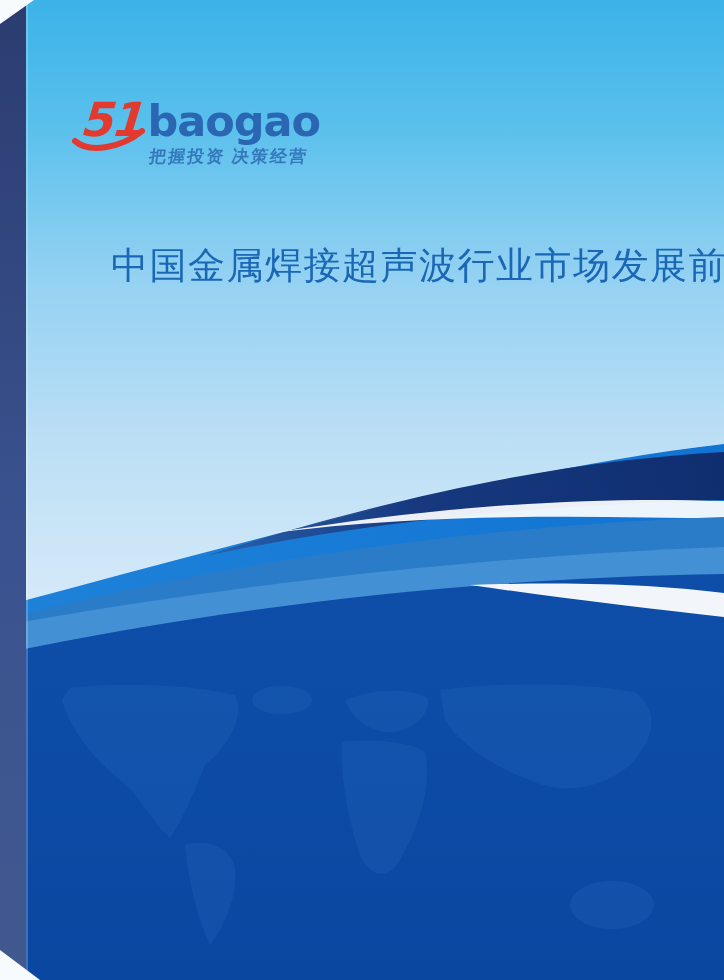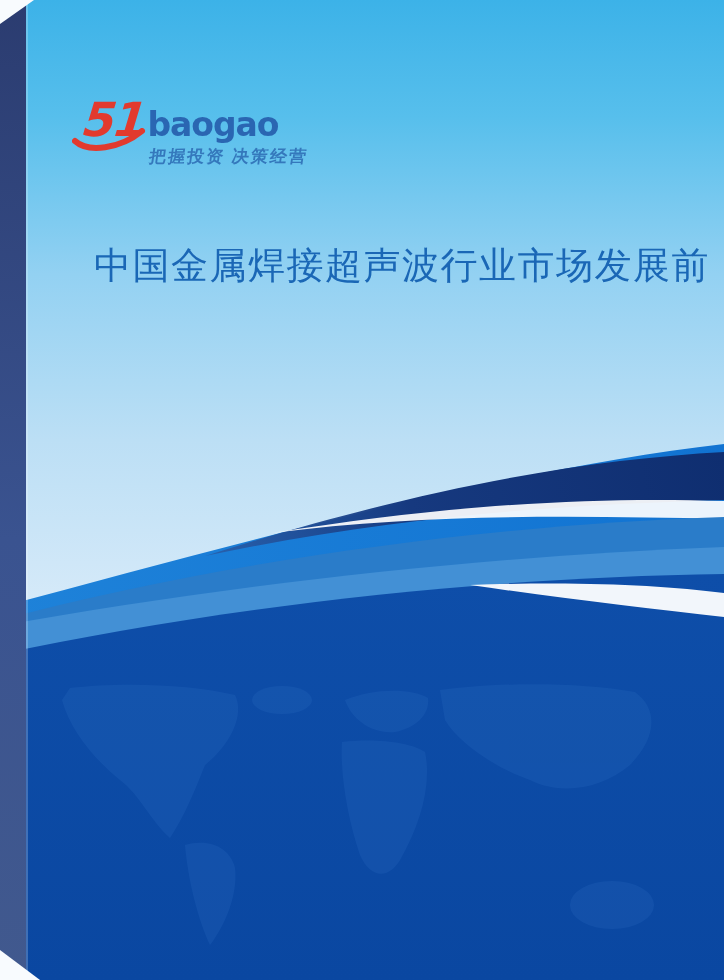--- a/index.html
+++ b/index.html
@@ -42,41 +42,41 @@
     position: absolute;
     left: -12px;
     top: 32px;
     width: 74px;
     height: 26px;
   }
   .logo-name {
     display: inline-block;
     font-family: "DejaVu Sans", sans-serif;
     font-weight: bold;
-    font-size: 33px;
+    font-size: 43px;
     color: #2A66B2;
     letter-spacing: -1px;
     margin-left: 2px;
     vertical-align: baseline;
   }
   .logo-tagline {
     margin-top: 5px;
     margin-left: 64px;
     font-size: 17px;
     font-weight: bold;
     color: #3478BC;
     letter-spacing: 2px;
     transform: skewX(-8deg);
     transform-origin: left bottom;
     white-space: nowrap;
   }
   
   .report-title {
     position: absolute;
-    left: 94px;
+    left: 111px;
     top: 242px;
     width: 600px;
     font-size: 37px;
     line-height: 47px;
     letter-spacing: 1.5px;
     color: #1A67B6;
     font-weight: 400;
   }
   .report-title .line { white-space: nowrap; }
 </style>

